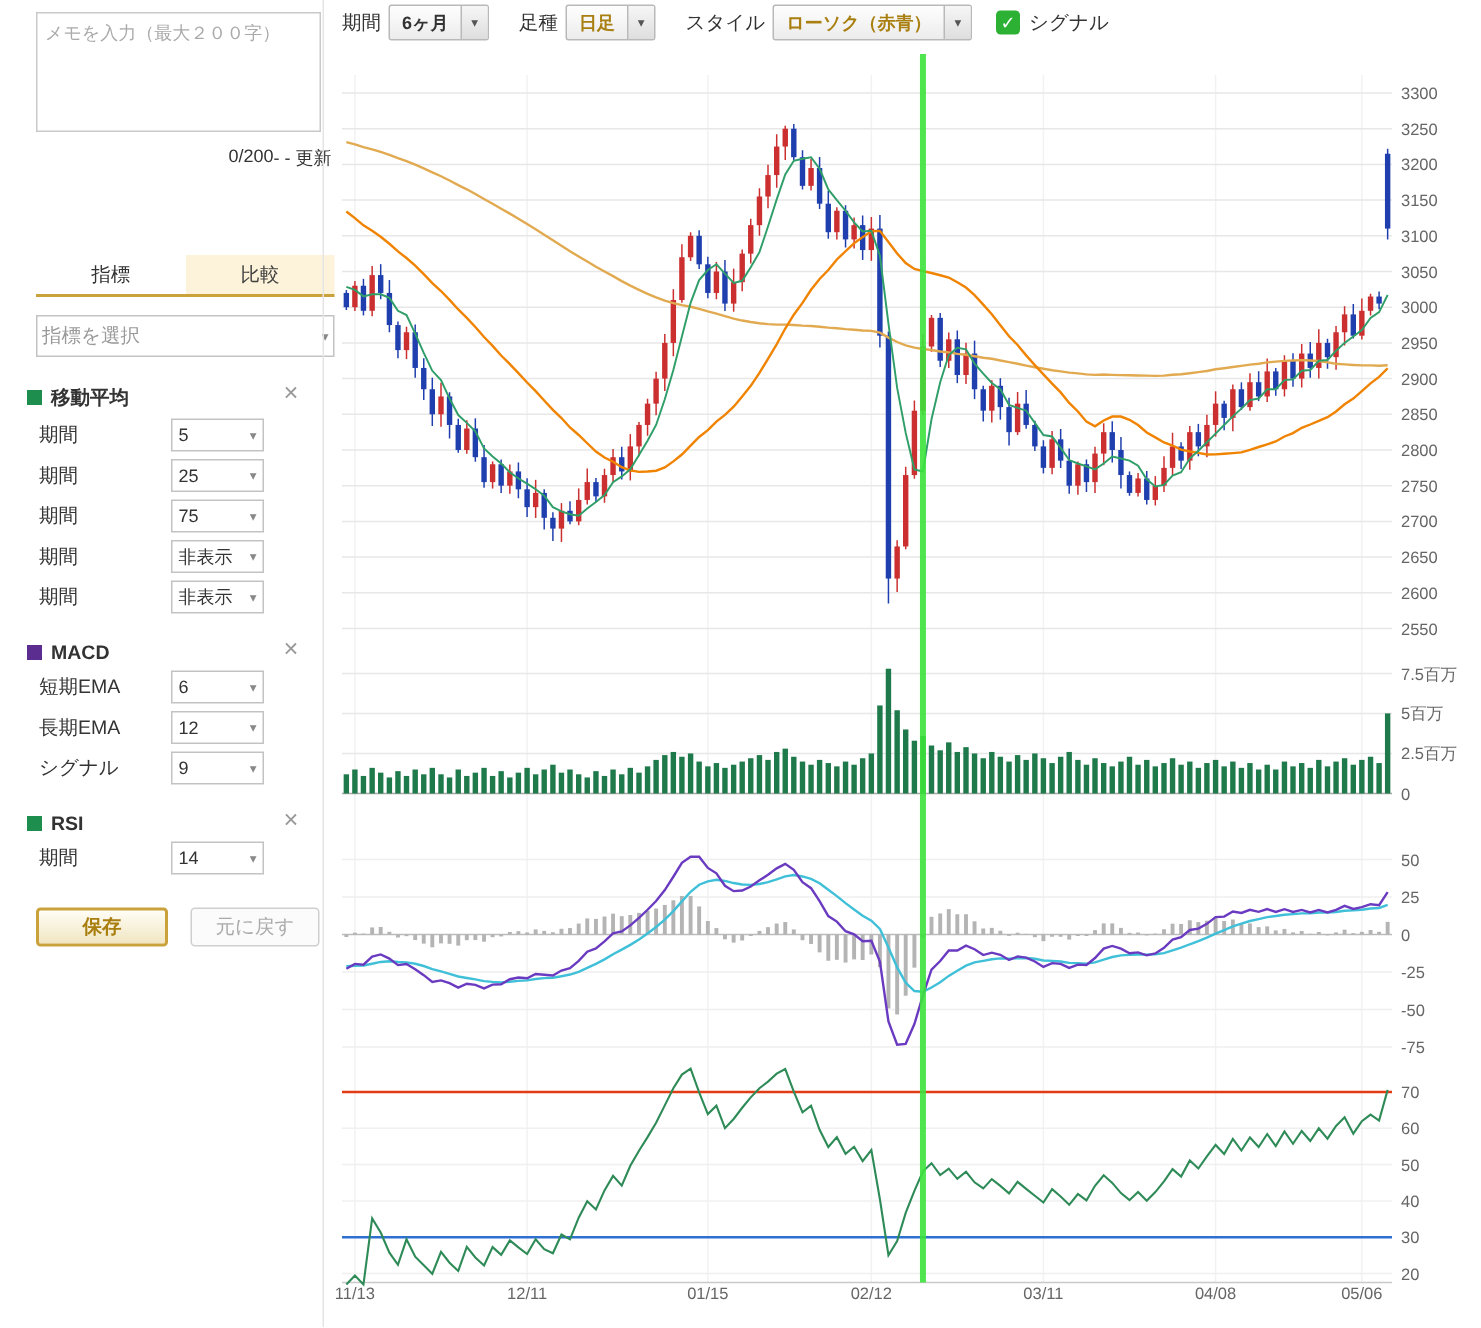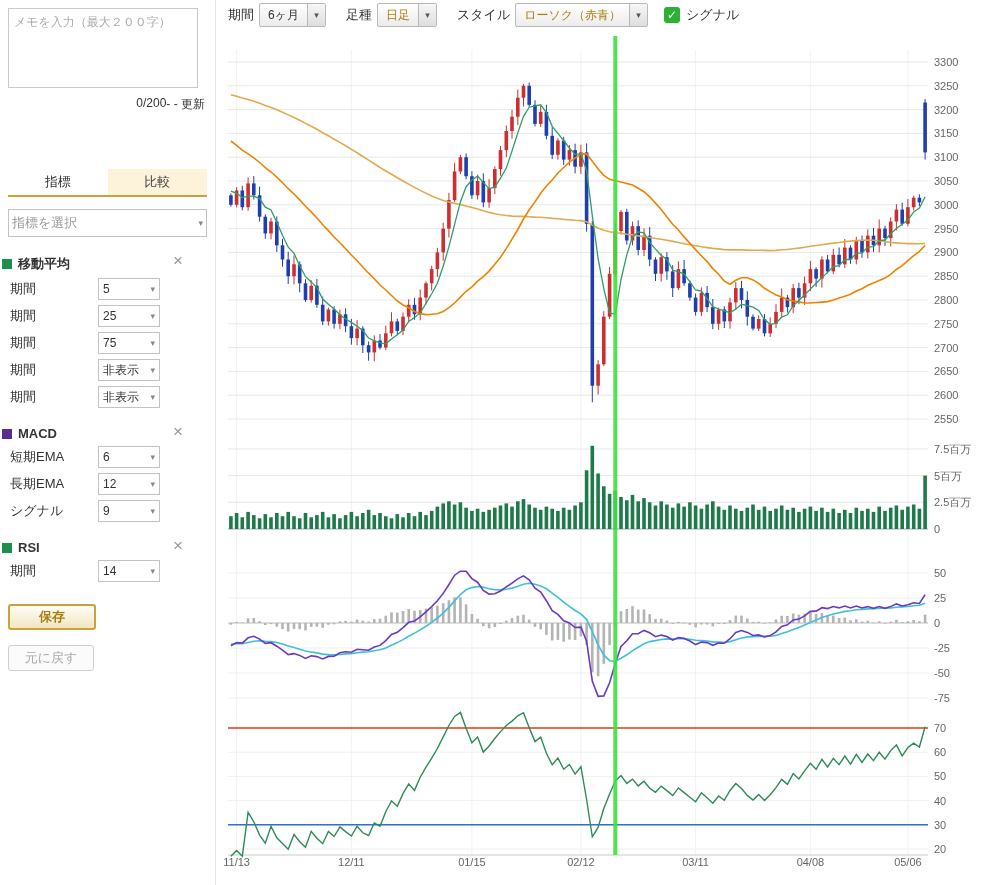--- a/index.html
+++ b/index.html
@@ -1,20 +1,20 @@
 <!DOCTYPE html>
 <html><head>
 <meta charset="utf-8">
 <style>
   html,body{margin:0;padding:0;background:#fff;}
   body{font-family:"Liberation Sans","DejaVu Sans",sans-serif;color:#333;}
   #app{position:relative;width:987px;height:885px;background:#fff;overflow:hidden;}
 
   
-  #sidebar{position:absolute;left:0;top:0;width:215px;height:100%;background:#fff;}
+  #sidebar{position:absolute;left:16px;top:0;width:215px;height:100%;background:#fff;}
   .memo{margin:8px 8px 0 8px;}
   .memo textarea{width:190px;height:80px;box-sizing:border-box;border:1px solid #c9c9c9;
     resize:none;font:12px "Liberation Sans","DejaVu Sans",sans-serif;padding:5px;color:#333;}
   .memo textarea::placeholder{color:#aaa;}
   .memo-meta{display:flex;justify-content:flex-end;margin:4px 2px 0 2px;font-size:12px;color:#333;}
   .tabs{display:flex;margin:56px 8px 0 8px;border-bottom:2px solid #c9a23c;}
   .tab{flex:1;height:26px;line-height:26px;text-align:center;font-size:13px;cursor:pointer;}
   .tab.active{color:#333;font-weight:normal;background:#fff;}
   .tab.inactive{background:#fcf3da;color:#404040;}
   .ind-select{margin:12px 8px 0 8px;height:26px;border:1px solid #c3c3c3;display:flex;
@@ -22,35 +22,35 @@
   .sec-head{display:flex;align-items:center;margin:18px 10px 4px 2px;font-size:13px;font-weight:bold;position:relative;}
   .sw{width:10px;height:10px;margin-right:6px;flex:0 0 auto;}
   .sw.green{background:#1e8e4e;}
   .sw.purple{background:#5b2d91;}
   .x-btn{position:absolute;right:22px;top:-3px;color:#999;font-size:17px;font-weight:normal;cursor:pointer;line-height:1;}
   .row{display:flex;align-items:center;margin:5px 10px;font-size:13px;}
   .row-label{width:88px;flex:0 0 auto;}
   .mini-select{width:62px;height:22px;box-sizing:border-box;border:1px solid #c3c3c3;display:flex;align-items:center;
     justify-content:space-between;padding:0 4px;font-size:12px;background:#fff;cursor:pointer;}
   .arrow{color:#888;font-size:9px;flex:0 0 auto;}
-  .btns{display:flex;margin:22px 8px 0 8px;gap:15px;flex-direction:column;}
+  .btns{display:flex;margin:22px 8px 0 8px;gap:15px;}
   .btn-save{width:88px;height:26px;border:2px solid #c9a23c;border-radius:3px;
     background:linear-gradient(#fffdf5,#f1e6c2);color:#a87f10;font-weight:bold;font-size:13px;
     font-family:inherit;cursor:pointer;}
   .btn-reset{width:86px;height:26px;border:1px solid #cfcfcf;border-radius:3px;background:#fbfbfb;
     color:#aaa;font-size:13px;font-family:inherit;cursor:pointer;}
 
   
   #main{position:absolute;left:215px;top:0;width:772px;height:885px;border-left:1px solid #e5e5e5;box-sizing:border-box;}
   #toolbar{height:30px;display:flex;align-items:center;padding-left:12px;font-size:13px;}
   .tb-label{color:#333;margin-right:5px;}
   .tb-gap{margin-left:20px;}
   .tb-select{display:flex;align-items:stretch;border:1px solid #b9b9b9;border-radius:2px;
     background:linear-gradient(#fefefe,#ececec);height:22px;cursor:pointer;}
-  .tb-text{padding:0 8px;font-size:12px;display:flex;align-items:center;}
+  .tb-text{padding:0 8px;font-size:12px;display:flex;align-items:center;font-weight:bold;}
   .tb-text.gold{color:#a87f10;}
   .tb-btn{width:17px;border-left:1px solid #b9b9b9;display:flex;align-items:center;justify-content:center;
     font-size:9px;color:#555;background:linear-gradient(#f6f6f6,#dedede);}
   .cb{width:16px;height:16px;background:#2db135;border-radius:3px;color:#fff;font-size:12px;font-weight:bold;
     display:flex;align-items:center;justify-content:center;margin-left:16px;cursor:pointer;}
   .cb-label{margin-left:6px;}
 
   #chart-svg{display:block;}
   #chart-svg text.ax{font-size:11px;fill:#666;font-family:"Liberation Sans","DejaVu Sans",sans-serif;}
   #chart-svg text.axm{font-size:11px;fill:#666;text-anchor:middle;font-family:"Liberation Sans","DejaVu Sans",sans-serif;}

